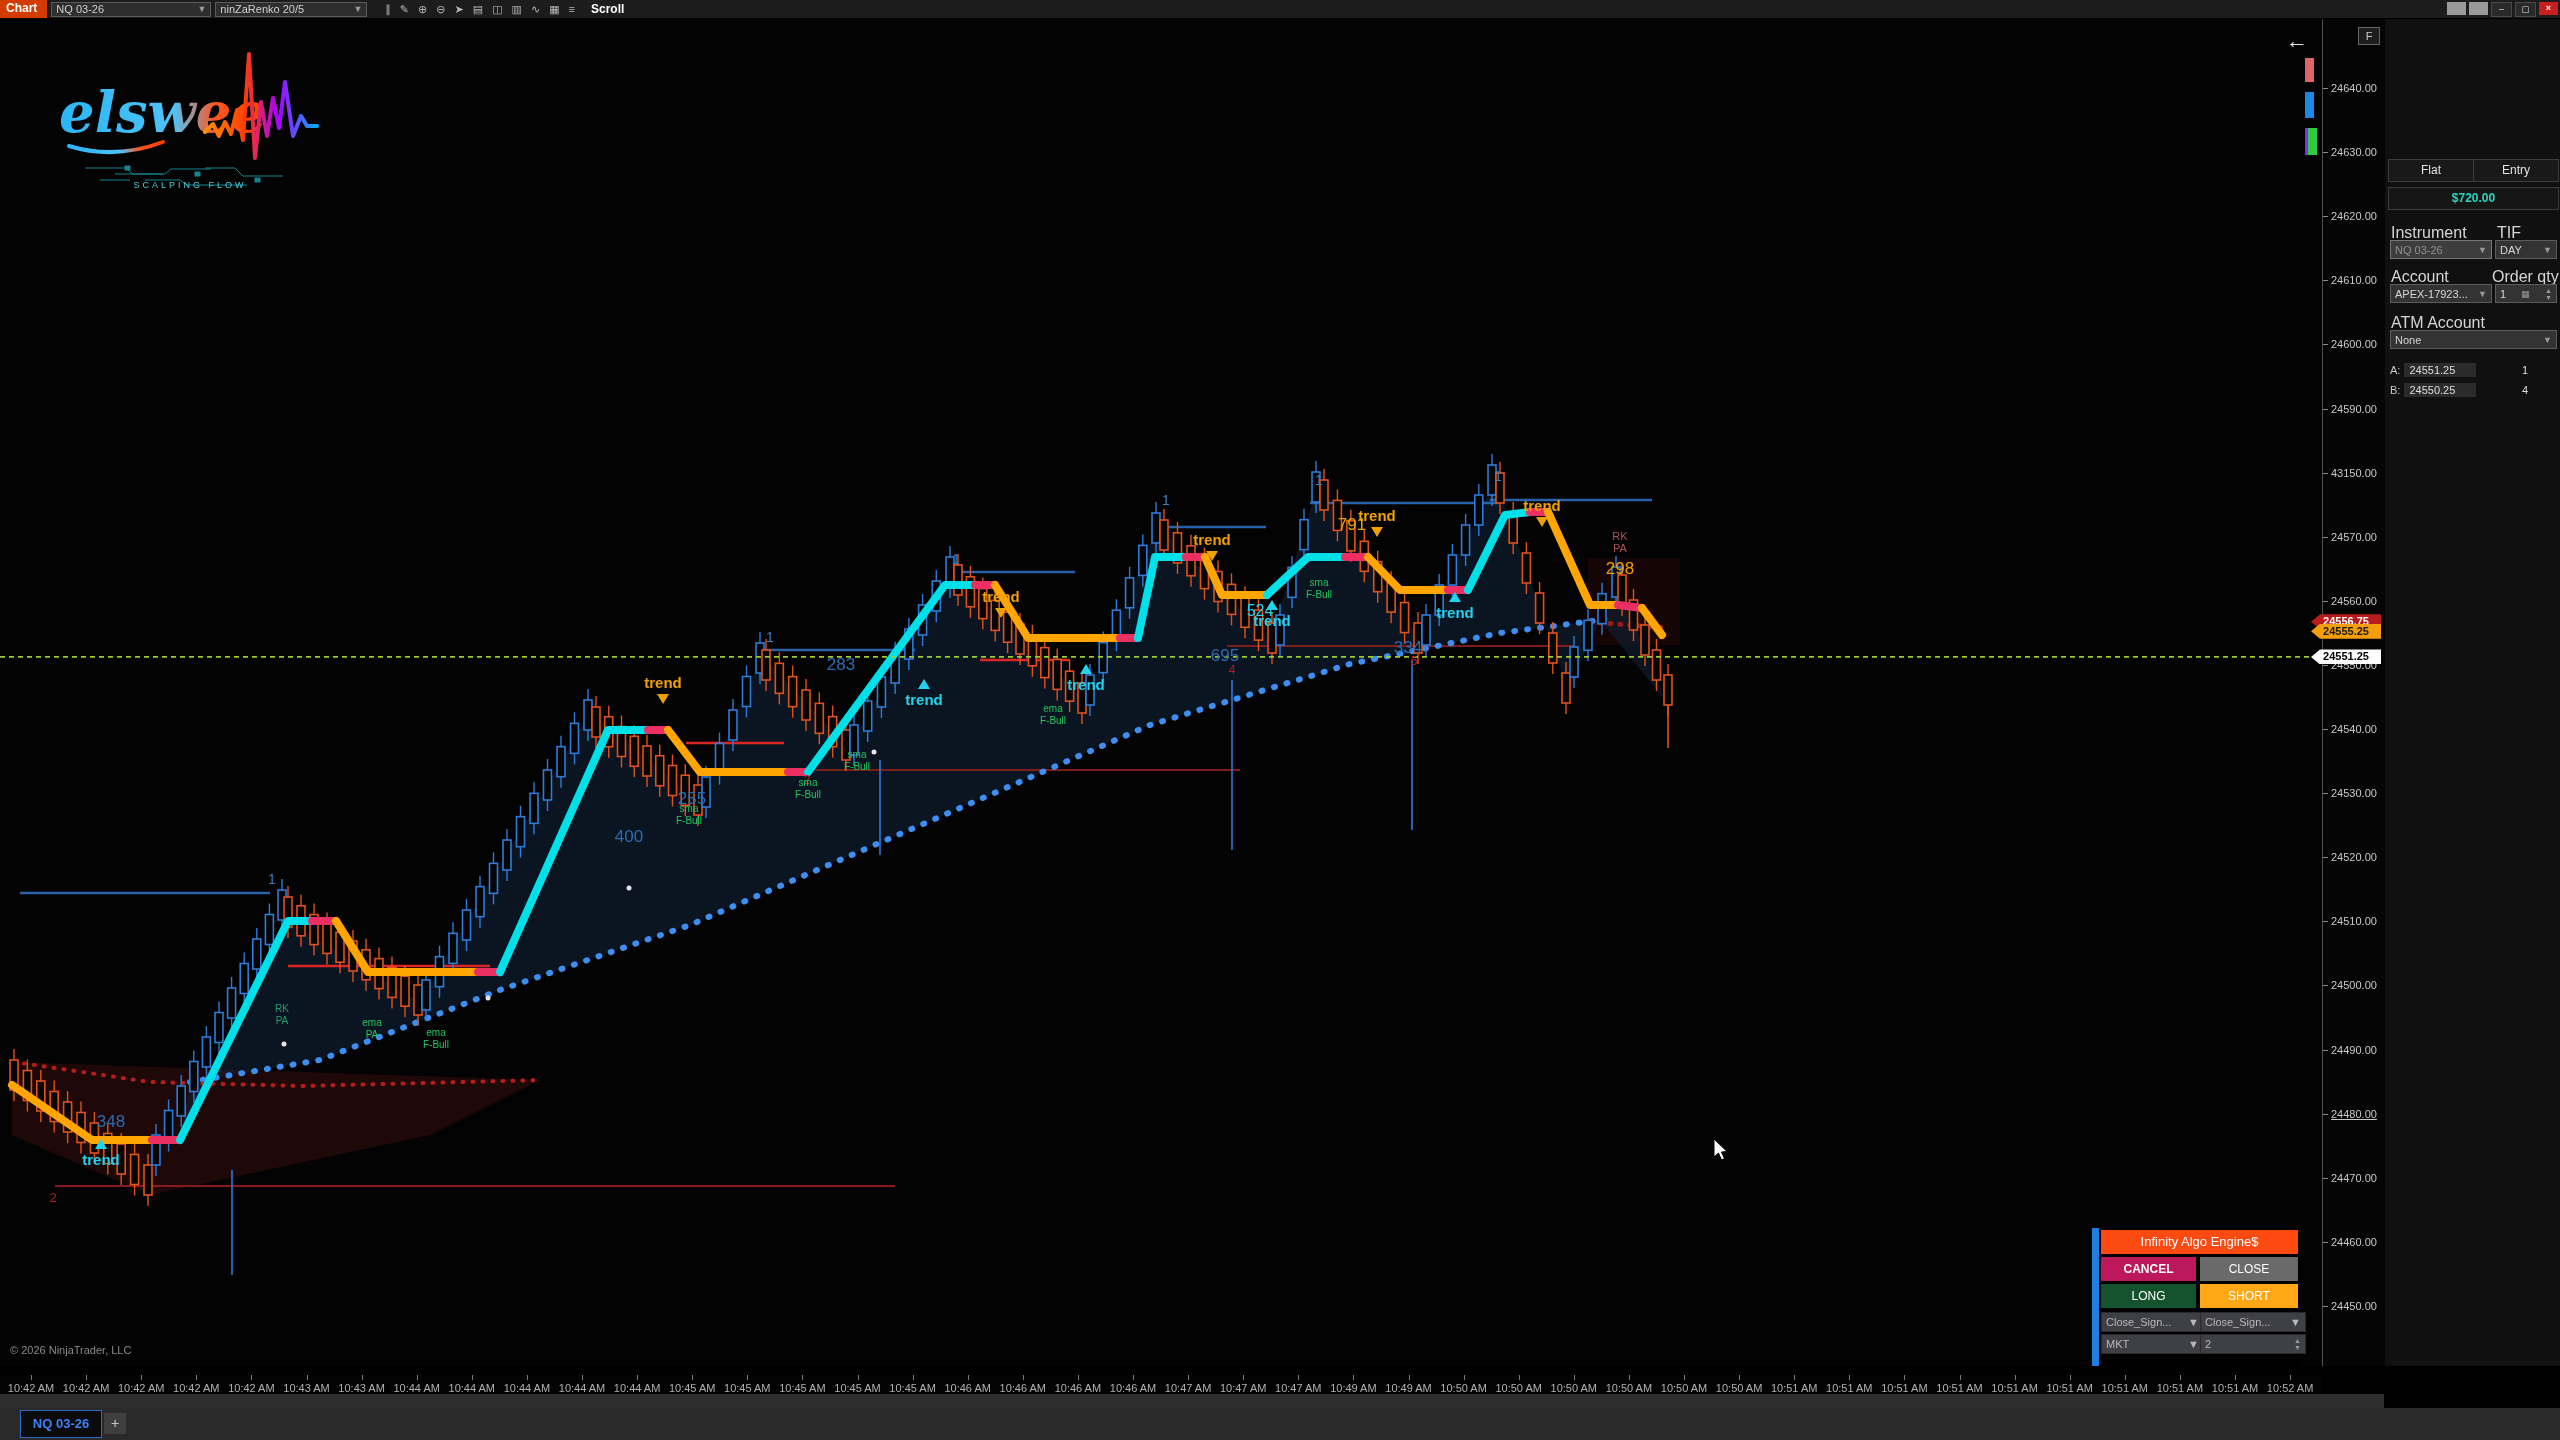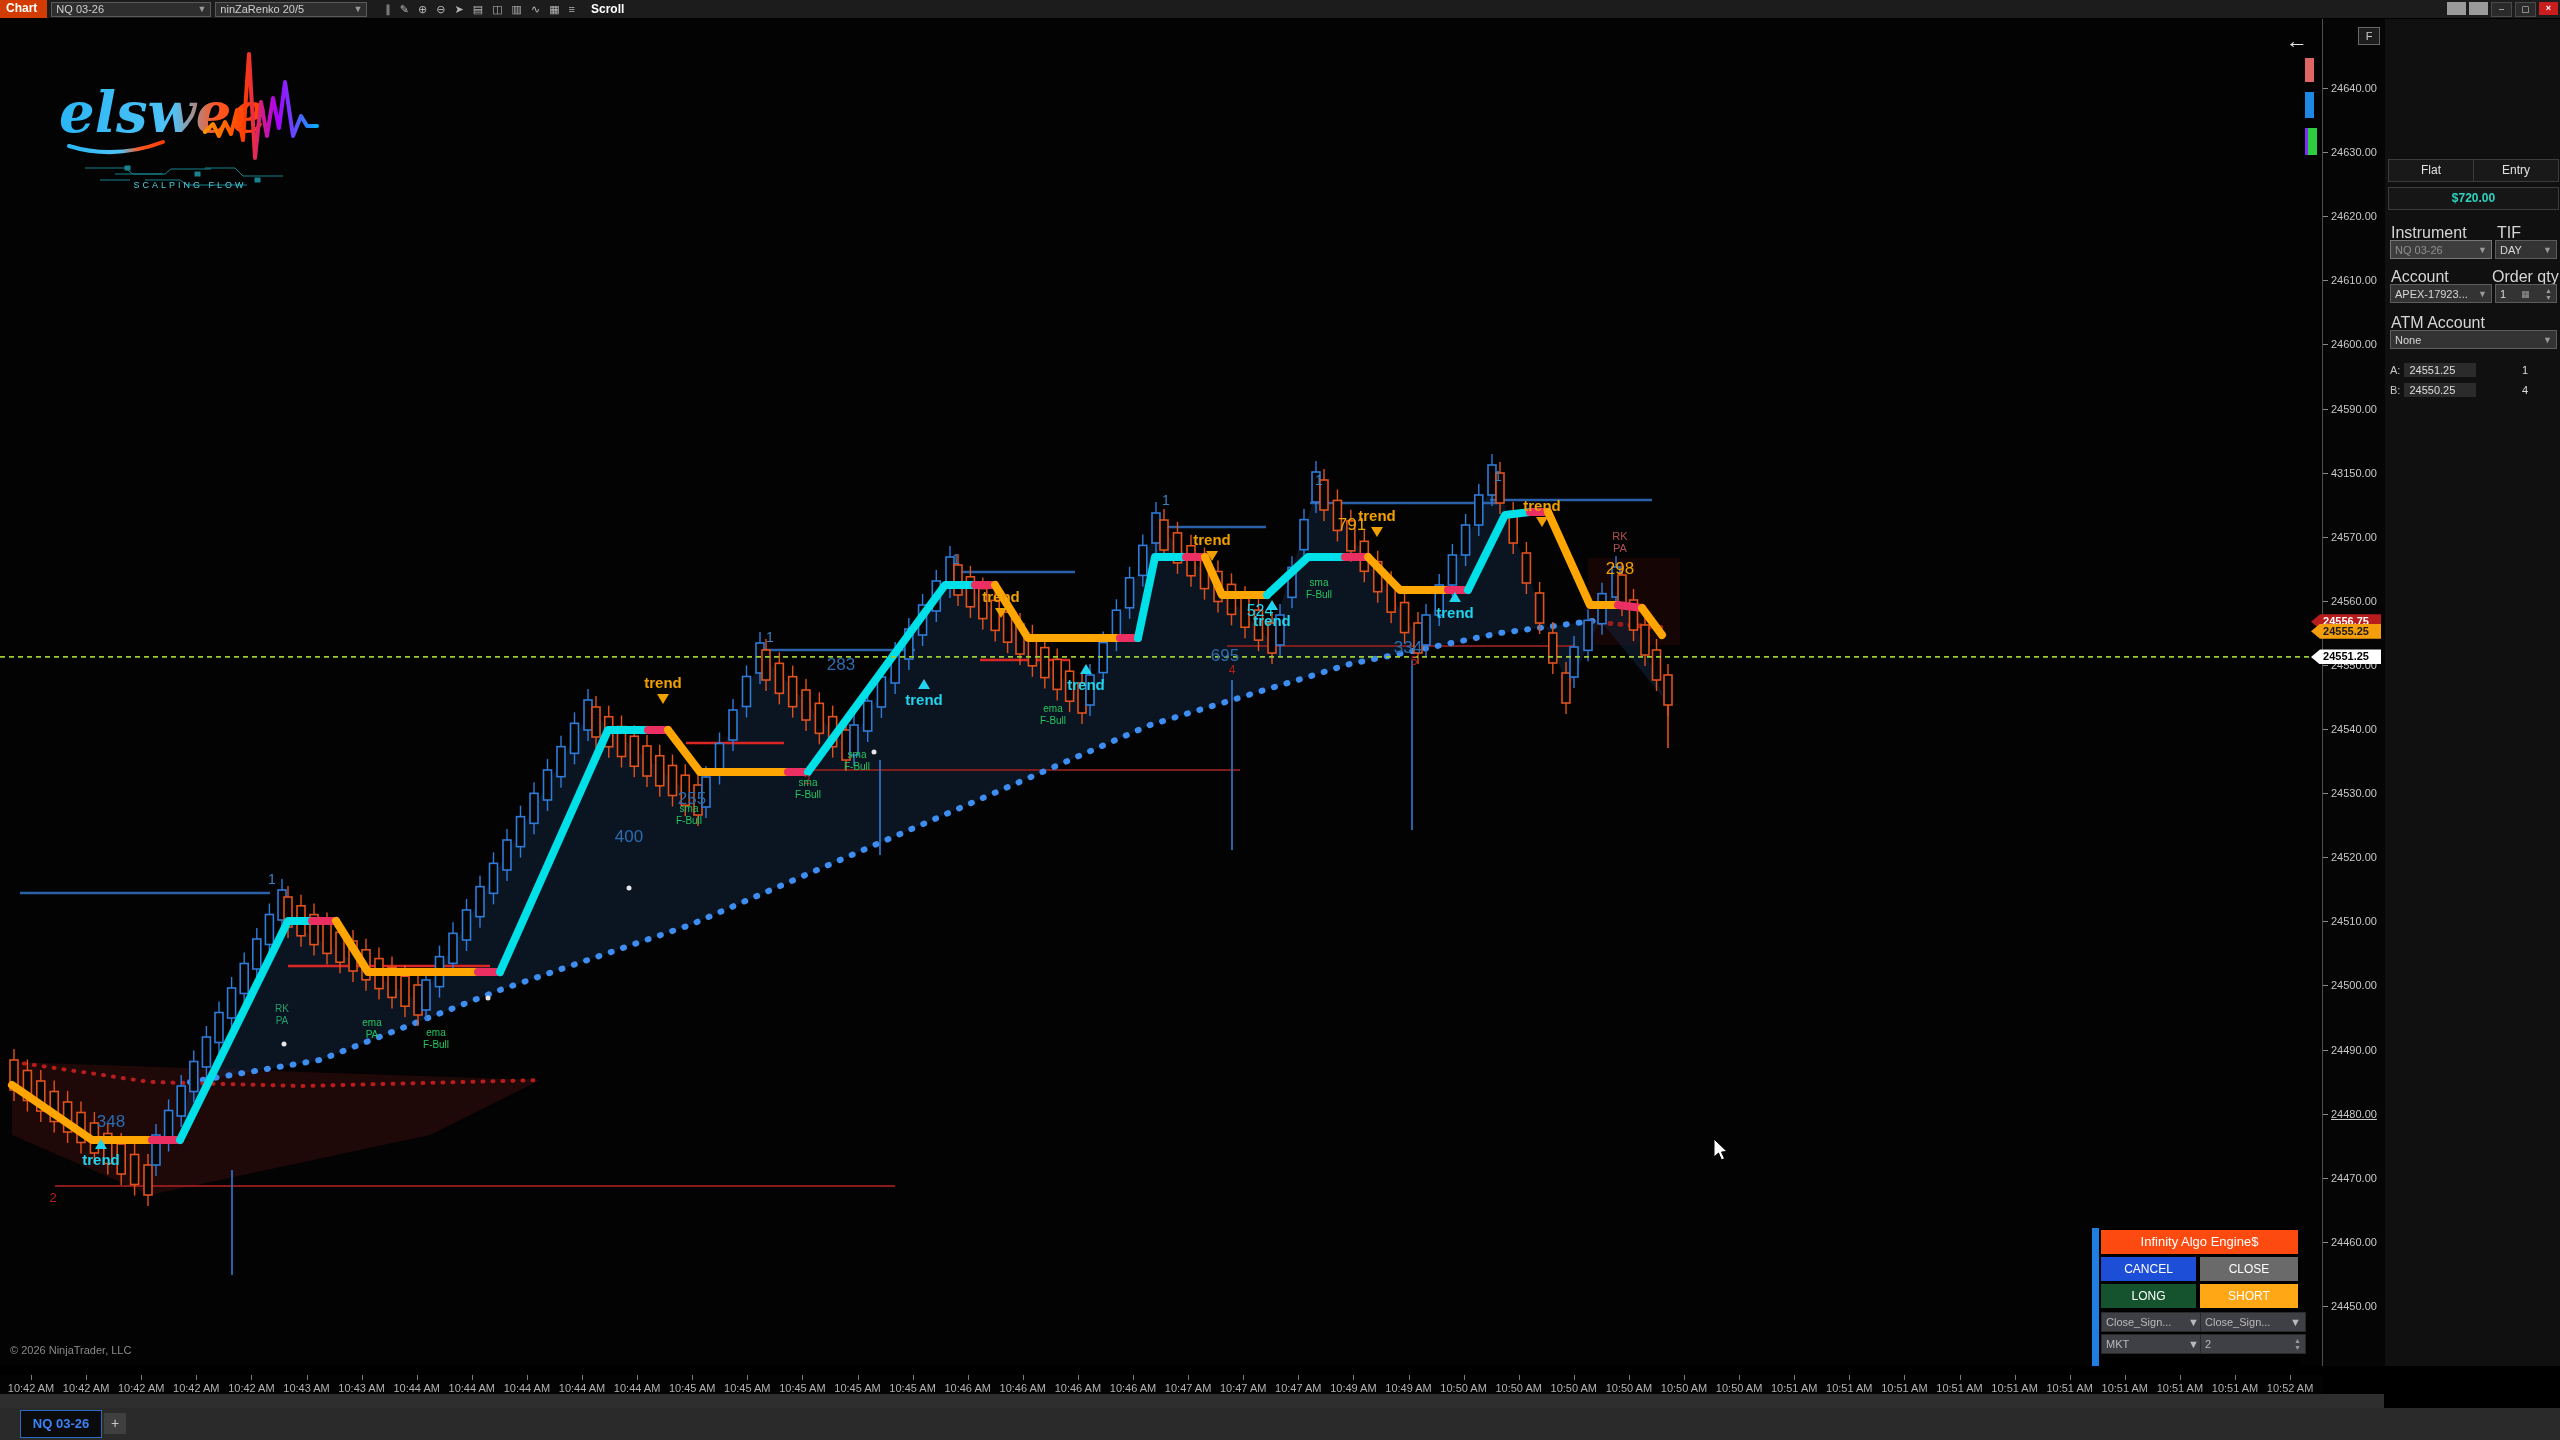--- a/index.html
+++ b/index.html
@@ -622,21 +622,21 @@
   <div class="ab-row" style="top:365px;">
     <span>B:</span>
     <span class="ab-box">24550.25</span>
     <span class="ab-size">4</span>
   </div>
 </div>
 
 <div id="algo" class="abs">
   <div class="blue-strip"></div>
   <div class="algo-hdr">Infinity Algo Engine$</div>
-  <div class="algo-btn" id="algo-cancel" style="left: 9px; top: 29px; width: 95px; background: #1d4ed8;">CANCEL</div>
+  <div class="algo-btn" id="algo-cancel" style="left: 9px; top: 29px; width: 95px; background: #be185d; font-weight: bold;">CANCEL</div>
   <div class="algo-btn" id="algo-close" style="left: 108px; top: 29px; width: 98px; background: rgb(106, 106, 106);">CLOSE</div>
   <div class="algo-btn" id="algo-long" style="left: 9px; top: 56px; width: 95px; background: #14532d;">LONG</div>
   <div class="algo-btn" id="algo-short" style="left: 108px; top: 56px; width: 98px; background: rgb(255, 167, 20);">SHORT</div>
   <div class="algo-dd" style="left:9px;top:84px;width:93px;">
     <span>Close_Sign...</span>
     <span class="chev">▼</span>
   </div>
   <div class="algo-dd" style="left:108px;top:84px;width:96px;">
     <span>Close_Sign...</span>
     <span class="chev">▼</span>

